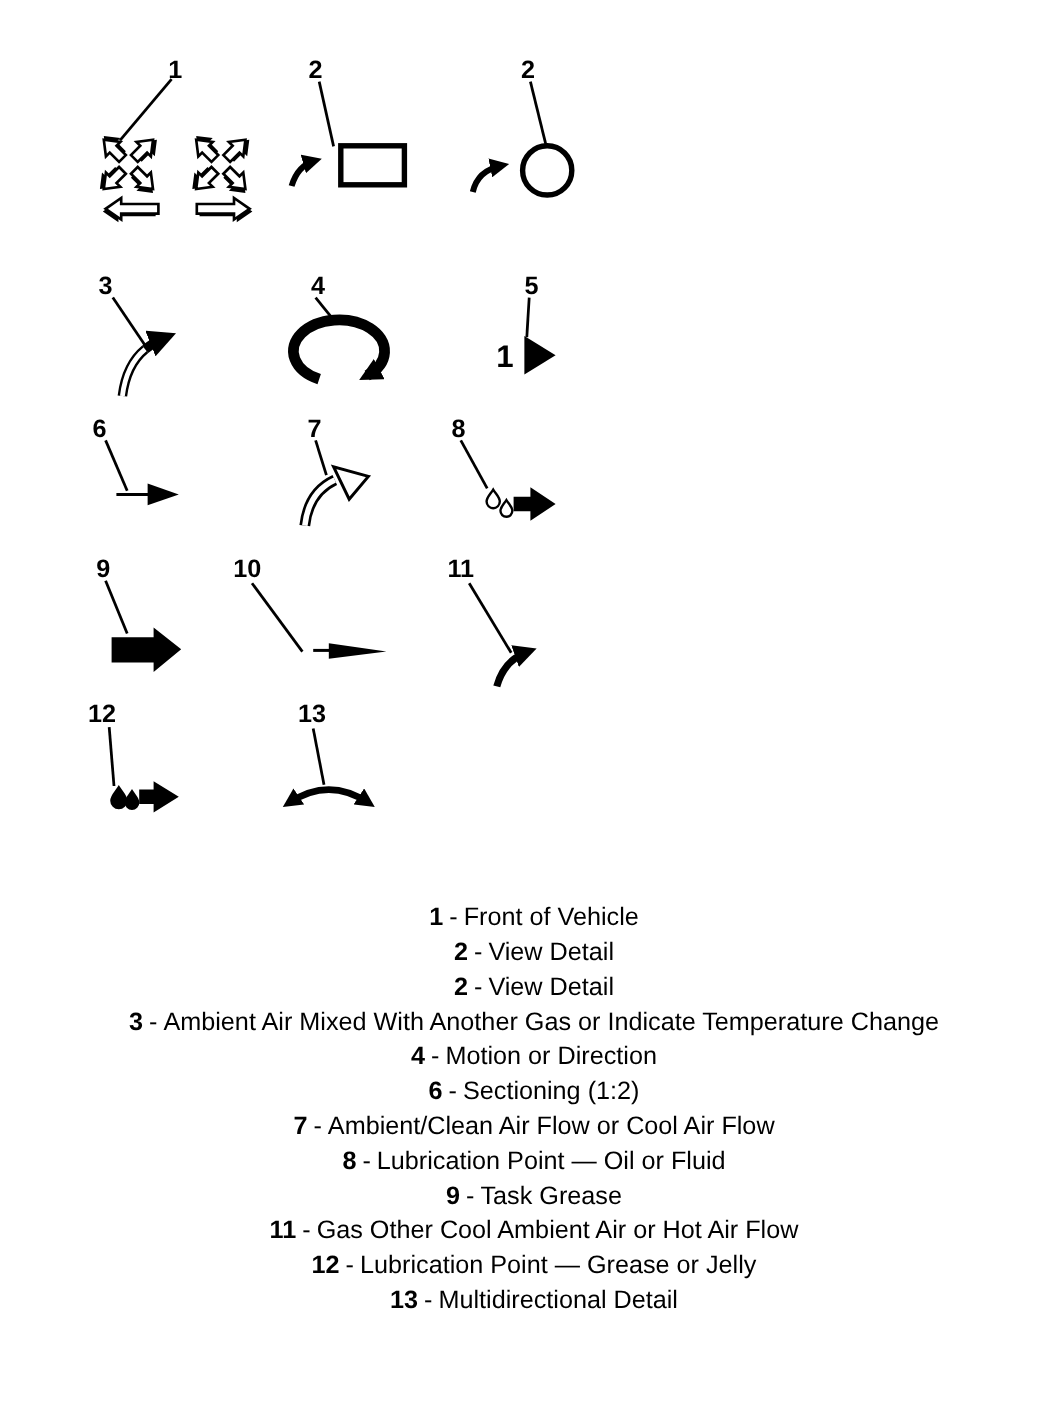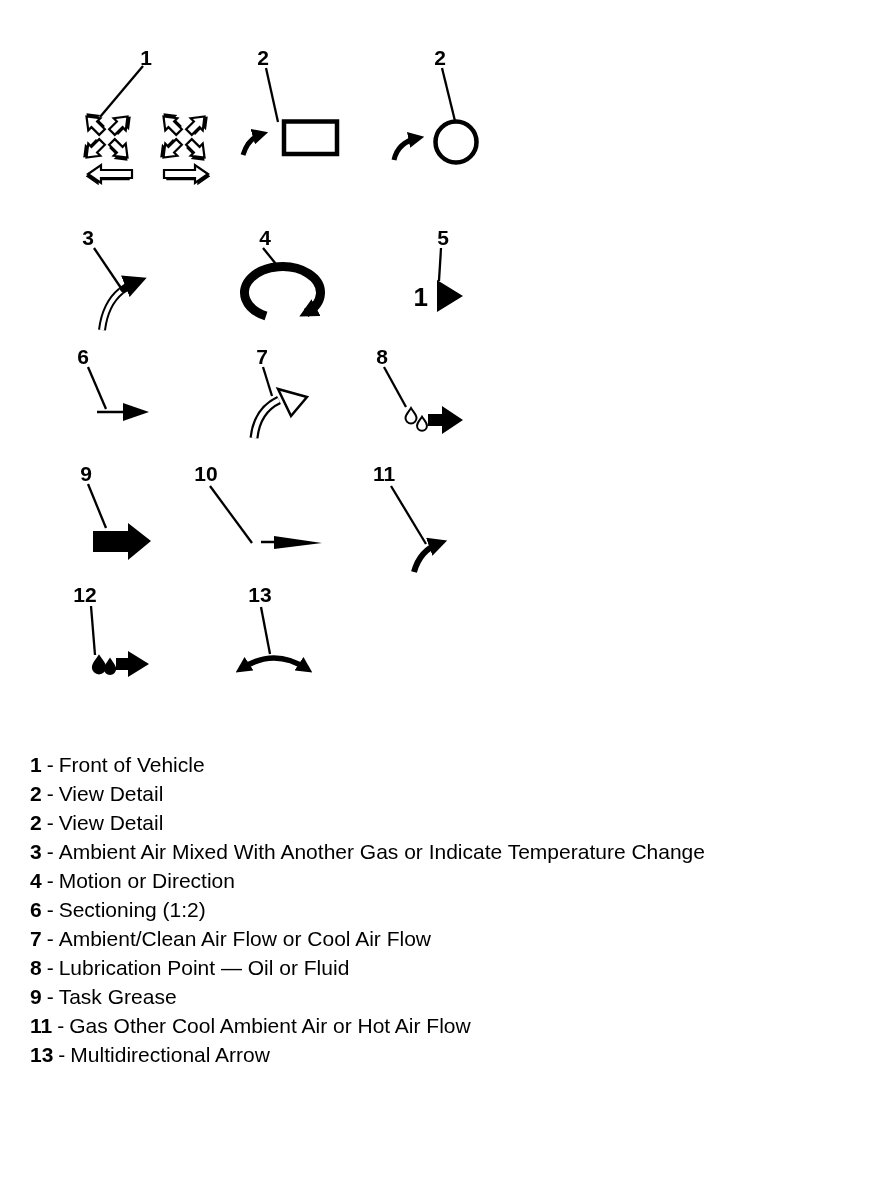--- a/index.html
+++ b/index.html
@@ -22,21 +22,21 @@
     font-weight:bold;font-size:26px;
     fill:#000;text-anchor:end;
   }
   .leader{stroke:#000;stroke-width:2.3;fill:none;}
   .ink{fill:#000;}
   .outline{fill:#ffffff;stroke:#000;}
   .legend{
     position:absolute;left:30px;top:750px;width:830px;
     font-size:21px;line-height:29px;
   }
-  .legend-row{white-space:nowrap;height:29px;}
+  .legend-row{white-space:nowrap;height:29px;text-align:center;}
   .legend-row .num{font-weight:bold;}
   .legend-row .sep{margin:0 5px;}
 </style>
 </head>
 <body>
 
 <div class="page">
 
   <svg class="figure-svg" width="880" height="710" viewBox="0 0 880 710">
     <defs>
@@ -191,16 +191,17 @@
     <div class="legend-row"><span class="num">1</span><span class="sep">-</span><span class="lbl">Front of Vehicle</span></div>
     <div class="legend-row"><span class="num">2</span><span class="sep">-</span><span class="lbl">View Detail</span></div>
     <div class="legend-row"><span class="num">2</span><span class="sep">-</span><span class="lbl">View Detail</span></div>
     <div class="legend-row"><span class="num">3</span><span class="sep">-</span><span class="lbl">Ambient Air Mixed With Another Gas or Indicate Temperature Change</span></div>
     <div class="legend-row"><span class="num">4</span><span class="sep">-</span><span class="lbl">Motion or Direction</span></div>
     <div class="legend-row"><span class="num">6</span><span class="sep">-</span><span class="lbl">Sectioning (1:2)</span></div>
     <div class="legend-row"><span class="num">7</span><span class="sep">-</span><span class="lbl">Ambient/Clean Air Flow or Cool Air Flow</span></div>
     <div class="legend-row"><span class="num">8</span><span class="sep">-</span><span class="lbl">Lubrication Point — Oil or Fluid</span></div>
     <div class="legend-row"><span class="num">9</span><span class="sep">-</span><span class="lbl">Task Grease</span></div>
     <div class="legend-row"><span class="num">11</span><span class="sep">-</span><span class="lbl">Gas Other Cool Ambient Air or Hot Air Flow</span></div>
-    <div class="legend-row"><span class="num">13</span><span class="sep">-</span><span class="lbl">Multidirectional Arrow</span></div>
+    <div class="legend-row"><span class="num">12</span><span class="sep">-</span><span class="lbl">Lubrication Point — Grease or Jelly</span></div>
+    <div class="legend-row"><span class="num">13</span><span class="sep">-</span><span class="lbl">Multidirectional Detail</span></div>
   </div>
 
 </div>
 
 </body></html>

